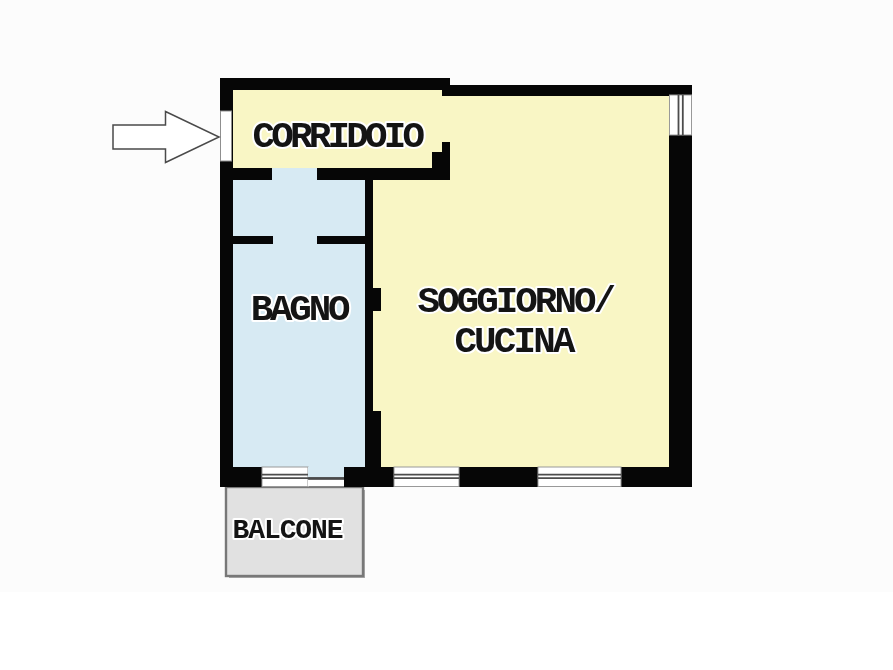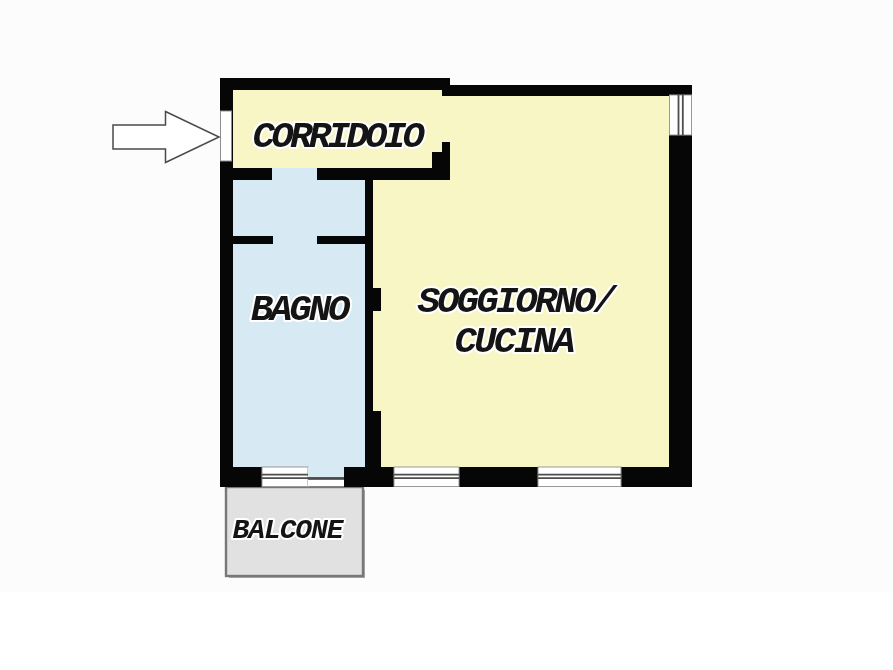--- a/index.html
+++ b/index.html
@@ -1,17 +1,17 @@
 <!DOCTYPE html>
 <html><head>
 <meta charset="utf-8">
 <style>
   html,body{margin:0;padding:0;background:#ffffff;}
   #plan{position:relative;width:893px;height:592px;background:#fcfcfc;overflow:hidden;
-        font-family:"Liberation Mono", monospace;font-style:italic;}
+        font-family:"Liberation Mono", monospace;}
   svg{position:absolute;left:0;top:0;}
   text{font-family:"Liberation Mono", monospace;font-weight:bold;fill:#141414;paint-order:stroke;stroke:#ffffff;stroke-width:4px;stroke-linejoin:round;}
 </style>
 </head>
 <body>
 <div id="plan">
 <svg width="893" height="670" viewBox="0 0 893 670">
 
   <rect x="233" y="90" width="217" height="78" fill="#f9f6c5"></rect>
 

